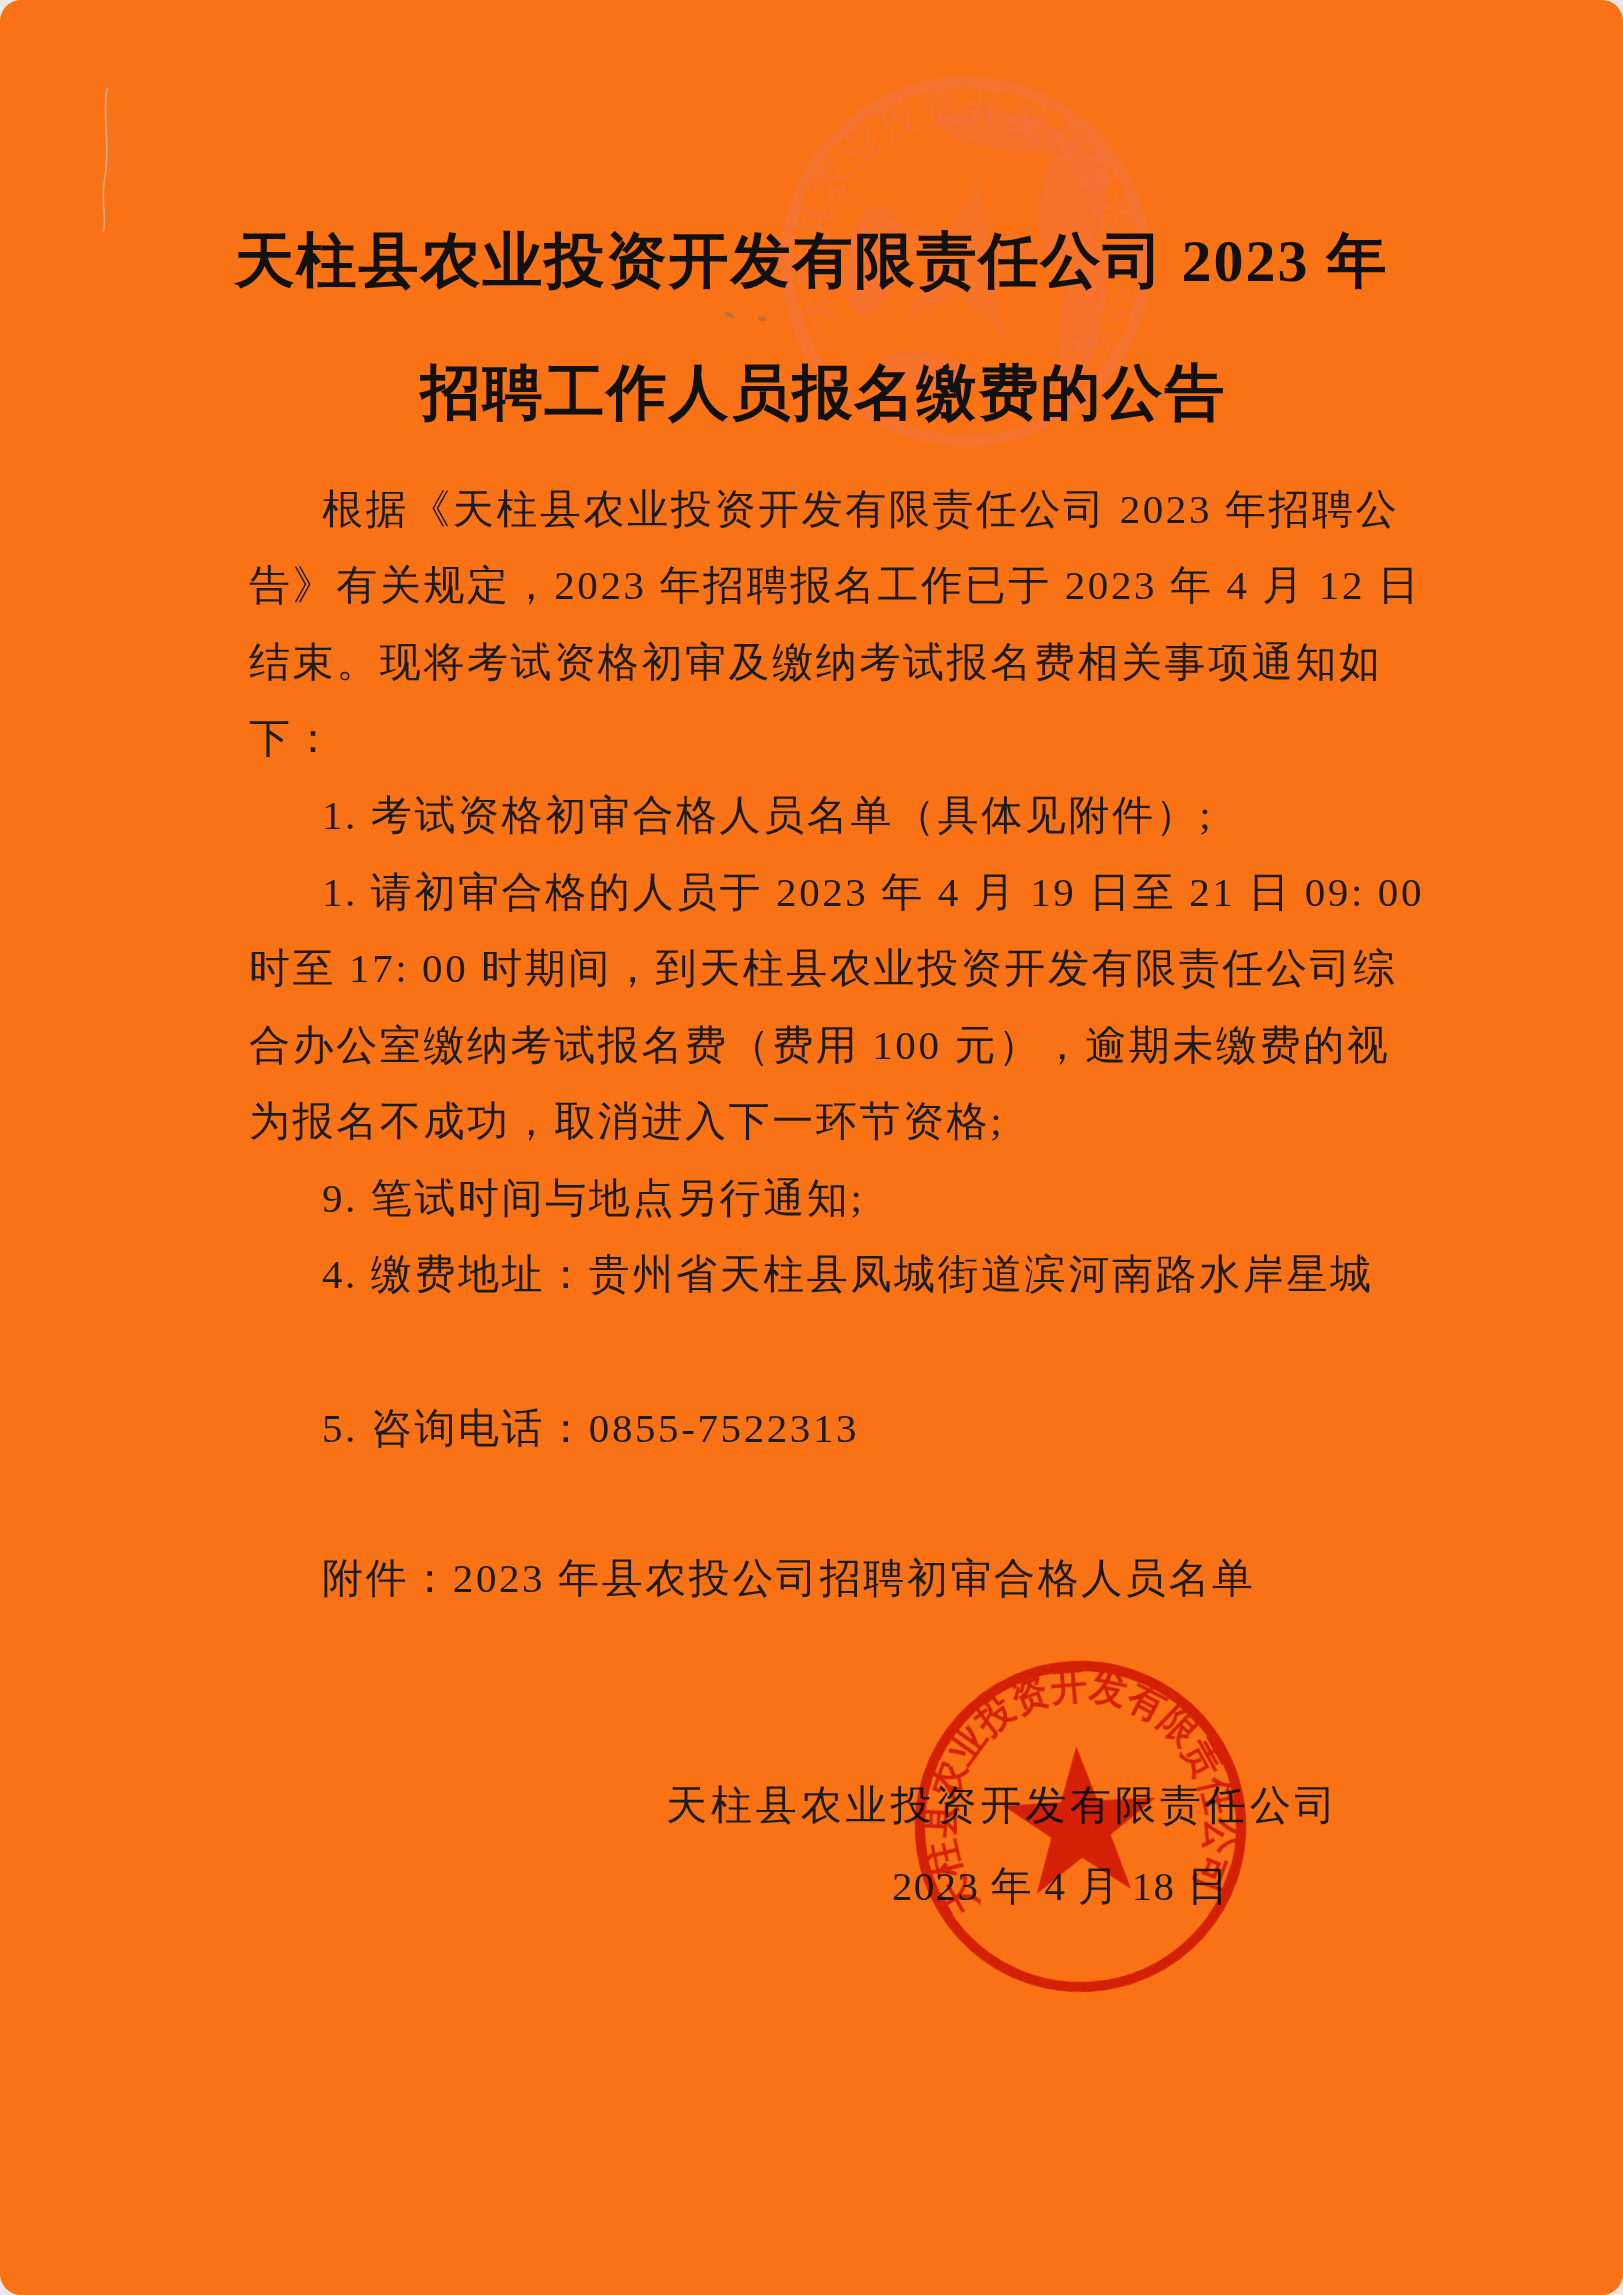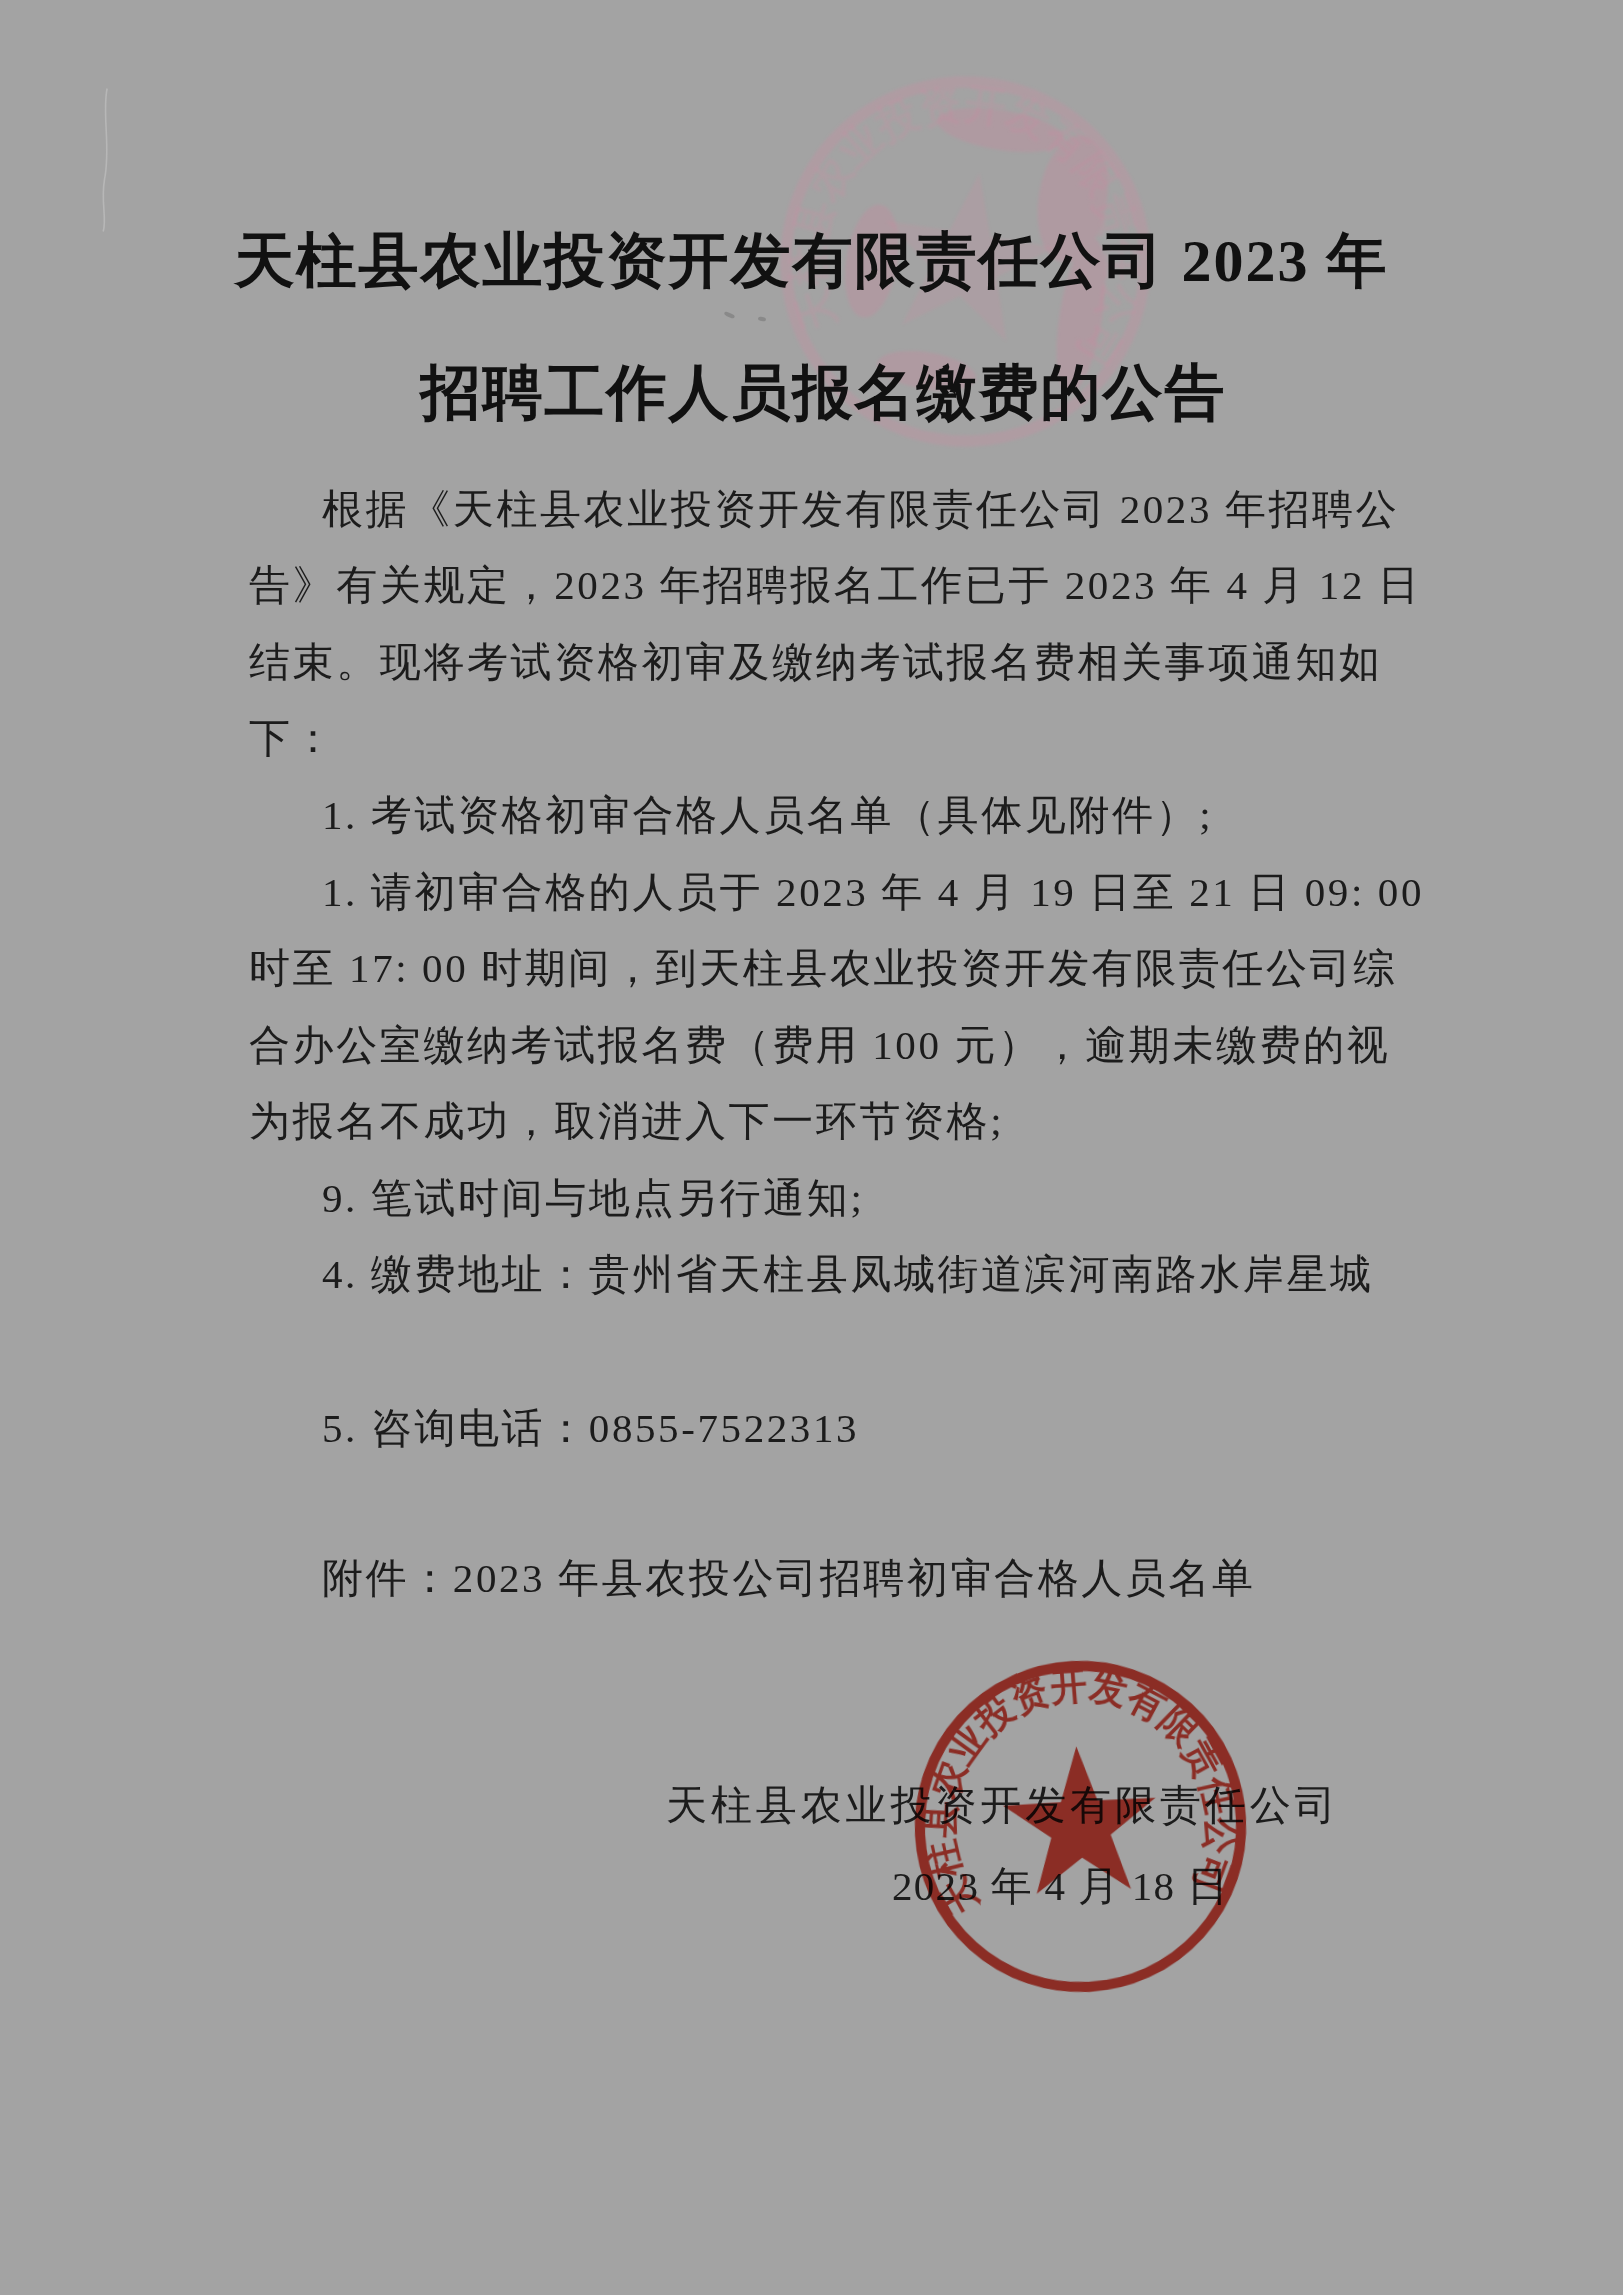--- a/index.html
+++ b/index.html
@@ -1,22 +1,23 @@
 <!DOCTYPE html>
 <html style="font-size:10.5px"><head>
 <meta charset="utf-8">
 <style>
   html,body{margin:0;padding:0;background:#e8e8e8;}
   .page{
     position:relative;
     width:1623px;height:2295px;
-    background:#a3a3a3;
+    background:#f97316;
     overflow:hidden;
     font-family:"Liberation Serif","DejaVu Serif",serif;
     color:#1c1c1c;
+    border-radius:21px;
   }
   
   .title-line{
     position:absolute;left:0;width:1623px;
     text-align:center;
     font-weight:bold;
     font-size:60px;line-height:65px;
     letter-spacing:2px;
     color:#111;
     z-index:2;

